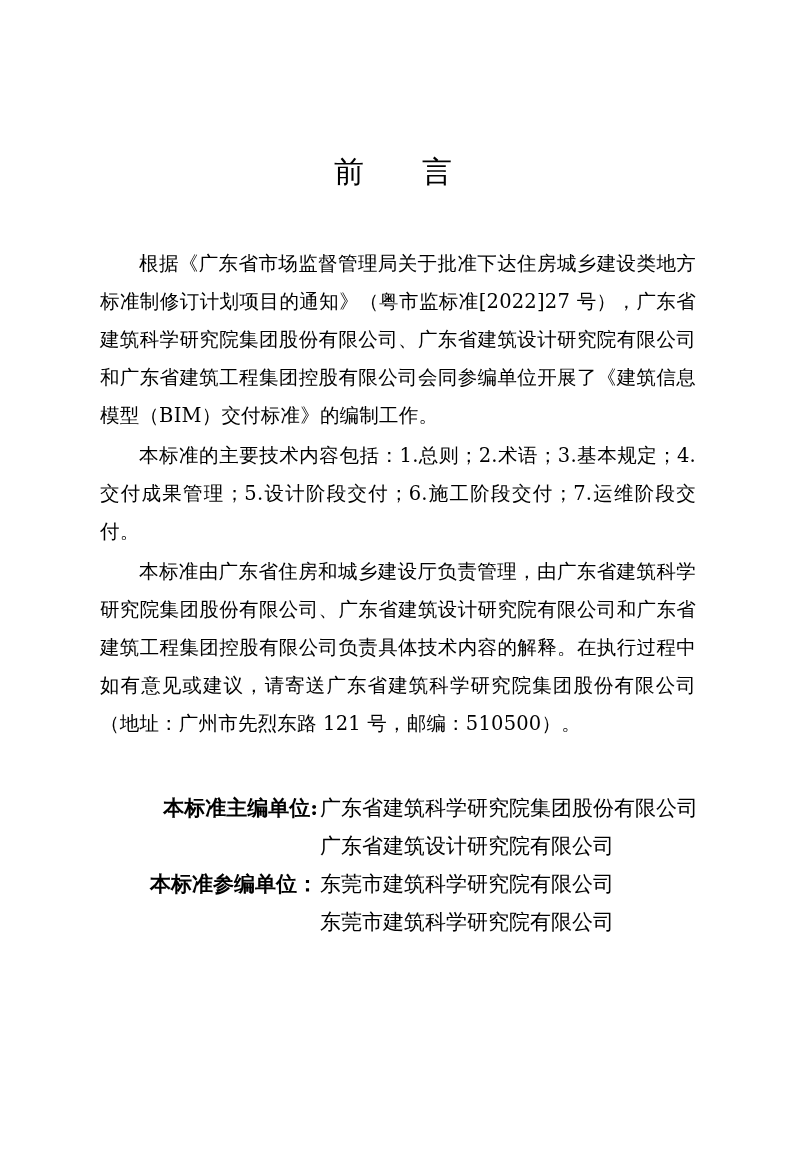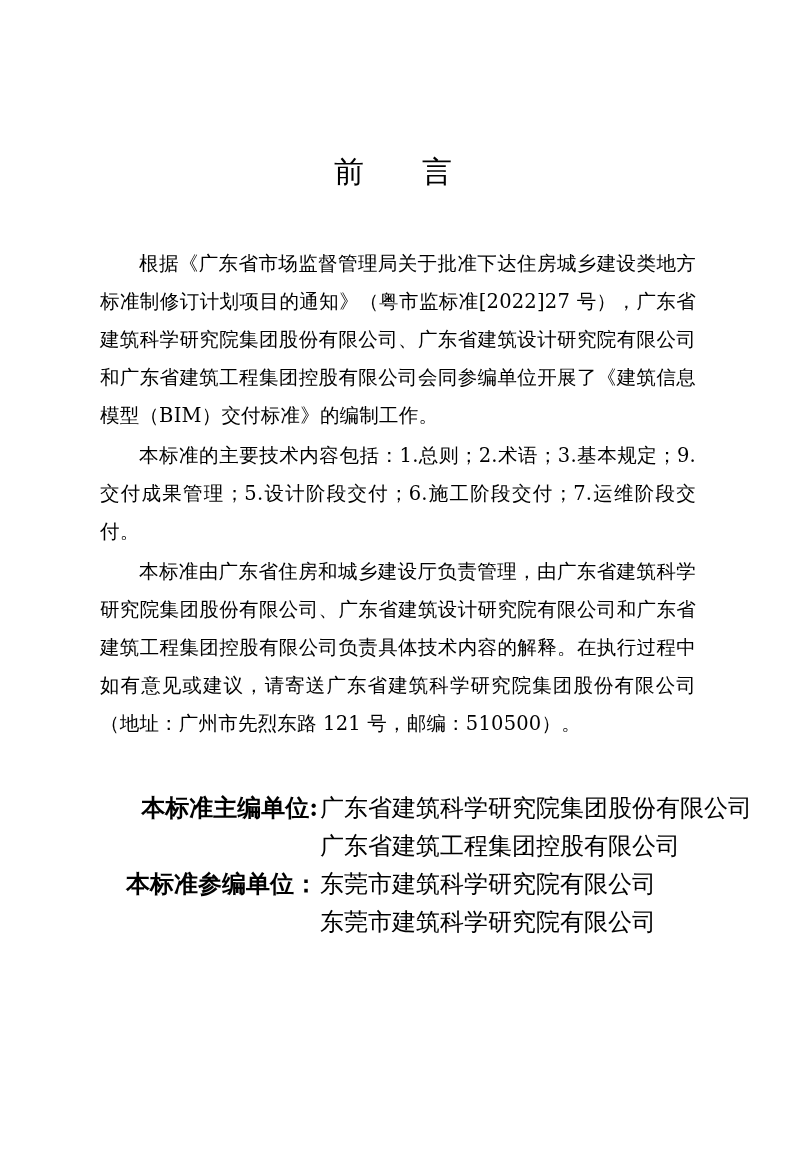--- a/index.html
+++ b/index.html
@@ -42,21 +42,21 @@
     text-align: justify;
     text-justify: inter-ideograph;
     text-indent: 2em;
     letter-spacing: 0.2px;
   }
   .units-block {
     margin-top: 46px;
   }
   .unit-row {
     display: flex;
-    font-size: 24px;
+    font-size: 21px;
     line-height: 38px;
     align-items: baseline;
   }
   .unit-label {
     font-weight: bold;
     white-space: nowrap;
     text-align: right;
     width: 218px;
     flex: 0 0 218px;
   }
@@ -70,32 +70,32 @@
 </style>
 </head>
 <body>
 
 <div class="page">
 
   <h1 class="doc-title">前　言</h1>
 
   <div class="body-block">
     <p class="para">根据《广东省市场监督管理局关于批准下达住房城乡建设类地方标准制修订计划项目的通知》（粤市监标准[2022]27 号），广东省建筑科学研究院集团股份有限公司、广东省建筑设计研究院有限公司和广东省建筑工程集团控股有限公司会同参编单位开展了《建筑信息模型（BIM）交付标准》的编制工作。</p>
-    <p class="para">本标准的主要技术内容包括：1.总则；2.术语；3.基本规定；9.交付成果管理；5.设计阶段交付；6.施工阶段交付；7.运维阶段交付。</p>
+    <p class="para">本标准的主要技术内容包括：1.总则；2.术语；3.基本规定；4.交付成果管理；5.设计阶段交付；6.施工阶段交付；7.运维阶段交付。</p>
     <p class="para">本标准由广东省住房和城乡建设厅负责管理，由广东省建筑科学研究院集团股份有限公司、广东省建筑设计研究院有限公司和广东省建筑工程集团控股有限公司负责具体技术内容的解释。在执行过程中如有意见或建议，请寄送广东省建筑科学研究院集团股份有限公司（地址：广州市先烈东路 121 号，邮编：510500）。</p>
   </div>
 
   <div class="units-block">
     <div class="unit-row">
       <span class="unit-label">本标准主编单位:</span>
       <span class="unit-value">广东省建筑科学研究院集团股份有限公司</span>
     </div>
     <div class="unit-row">
       <span class="unit-label empty"></span>
-      <span class="unit-value">广东省建筑工程集团控股有限公司</span>
+      <span class="unit-value">广东省建筑设计研究院有限公司</span>
     </div>
     <div class="unit-row">
       <span class="unit-label">本标准参编单位：</span>
       <span class="unit-value">东莞市建筑科学研究院有限公司</span>
     </div>
     <div class="unit-row">
       <span class="unit-label empty"></span>
       <span class="unit-value">东莞市建筑科学研究院有限公司</span>
     </div>
   </div>

